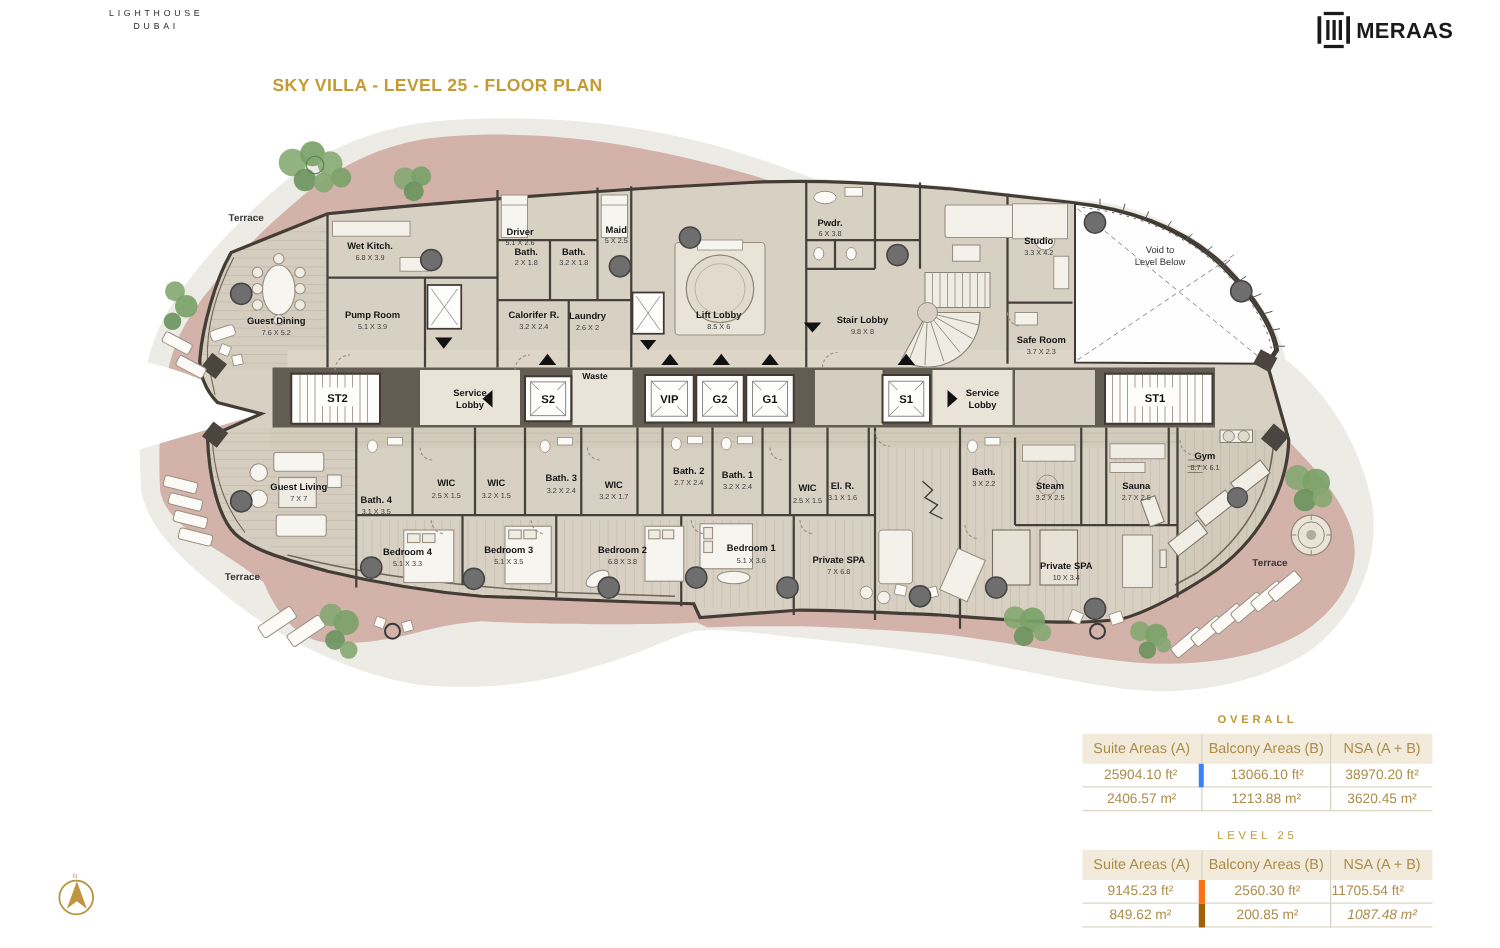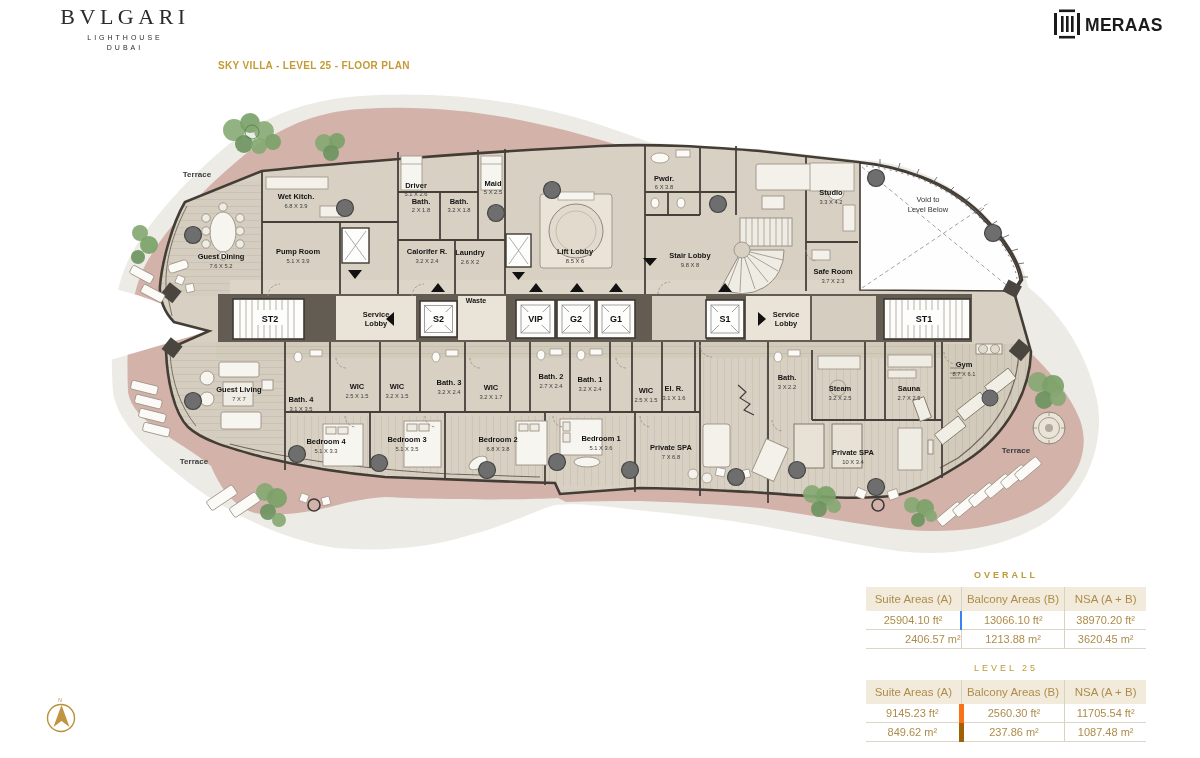--- a/index.html
+++ b/index.html
@@ -3,26 +3,25 @@
 <meta charset="utf-8">
 <style>
   html,body{margin:0;padding:0;}
   body{width:1200px;height:758px;background:#ffffff;font-family:"Liberation Sans",sans-serif;position:relative;overflow:hidden;}
   .abs{position:absolute;}
 </style>
 </head>
 <body>
 
 <div class="abs" style="left:55px;top:4px;width:140px;text-align:center;">
-  <div style="font-family:'Liberation Serif',serif;font-size:22px;letter-spacing:4.5px;color:#2b2b2b;white-space:nowrap;">BVLGARI</div>
   <div style="font-size:7px;letter-spacing:3px;color:#2b2b2b;margin-top:4px;">LIGHTHOUSE</div>
   <div style="font-size:7px;letter-spacing:3px;color:#2b2b2b;margin-top:3px;">DUBAI</div>
 </div>
 
-<div class="abs" style="left:218px;top:60px;width:300px;font-size:10px;font-weight:bold;letter-spacing:0.35px;color:#c49b33;white-space:nowrap;">SKY VILLA - LEVEL 25 - FLOOR PLAN</div>
+<div class="abs" style="left:218px;top:60px;width:300px;font-size:14px;font-weight:bold;letter-spacing:0.35px;color:#c49b33;white-space:nowrap;">SKY VILLA - LEVEL 25 - FLOOR PLAN</div>
 
 <div class="abs" style="left:1052px;top:8px;">
 <svg width="125" height="32" viewBox="0 0 125 32">
   <g fill="#1a1a1a">
     <rect x="2" y="5" width="3" height="22"></rect>
     <rect x="25" y="5" width="3" height="22"></rect>
     <rect x="9" y="8" width="2.6" height="16"></rect>
     <rect x="14" y="8" width="2.6" height="16"></rect>
     <rect x="19" y="8" width="2.6" height="16"></rect>
     <rect x="7" y="1.5" width="16" height="2.6"></rect>
@@ -655,52 +654,52 @@
 
 <div class="abs" style="left:866px;top:587px;width:280px;">
   <table style="width:100%;border-collapse:collapse;font-family:'Liberation Sans',sans-serif;color:#ad8c4a;">
     <tbody>
         <tr style="background:#f2ebdb;">
       <td style="width:34%;text-align:center;font-size:11.5px;padding:6px 0;border-right:1px solid #d8d2c2;">Suite Areas (A)</td>
       <td style="width:37%;text-align:center;font-size:11.5px;padding:6px 0;border-right:1px solid #d8d2c2;">Balcony Areas (B)</td>
       <td style="width:29%;text-align:center;font-size:11.5px;padding:6px 0;">NSA (A + B)</td>
     </tr>
     <tr>
-      <td style="text-align:center;font-size:11px;padding:3px 0;border-bottom:1px solid #ddd6c6;border-right:2px solid #3b82f6;">25904.10 ft²</td>
+      <td style="text-align:center;font-size:11px;padding:3px 0;border-bottom:1px solid #ddd6c6;border-right:4px solid #3b82f6;">25904.10 ft²</td>
       <td style="text-align:center;font-size:11px;padding:3px 0;border-bottom:1px solid #ddd6c6;border-right:1px solid #d8d2c2;">13066.10 ft²</td>
       <td style="text-align:center;font-size:11px;padding:3px 0;border-bottom:1px solid #ddd6c6;">38970.20 ft²</td>
     </tr>
     <tr>
-      <td style="text-align:right;font-size:11px;padding:3px 0;border-bottom:1px solid #ddd6c6;border-right:1px solid #d8d2c2;">2406.57 m²</td>
+      <td style="text-align:center;font-size:11px;padding:3px 0;border-bottom:1px solid #ddd6c6;border-right:1px solid #d8d2c2;">2406.57 m²</td>
       <td style="text-align:center;font-size:11px;padding:3px 0;border-bottom:1px solid #ddd6c6;border-right:1px solid #d8d2c2;">1213.88 m²</td>
       <td style="text-align:center;font-size:11px;padding:3px 0;border-bottom:1px solid #ddd6c6;">3620.45 m²</td>
     </tr>
   </tbody>
     </table>
 </div>
 
 <div class="abs" style="left:866px;top:663px;width:280px;text-align:center;font-size:9px;font-weight:normal;letter-spacing:3px;color:#bd9a37;">LEVEL 25</div>
 
 <div class="abs" style="left:866px;top:680px;width:280px;">
   <table style="width:100%;border-collapse:collapse;font-family:'Liberation Sans',sans-serif;color:#ad8c4a;">
     <tbody>
         <tr style="background:#f2ebdb;">
       <td style="width:34%;text-align:center;font-size:11.5px;padding:6px 0;border-right:1px solid #d8d2c2;">Suite Areas (A)</td>
       <td style="width:37%;text-align:center;font-size:11.5px;padding:6px 0;border-right:1px solid #d8d2c2;">Balcony Areas (B)</td>
       <td style="width:29%;text-align:center;font-size:11.5px;padding:6px 0;">NSA (A + B)</td>
     </tr>
     <tr>
       <td style="text-align:center;font-size:11px;padding:3px 0;border-bottom:1px solid #ddd6c6;border-right:5px solid #f97316;">9145.23 ft²</td>
       <td style="text-align:center;font-size:11px;padding:3px 0;border-bottom:1px solid #ddd6c6;border-right:1px solid #d8d2c2;">2560.30 ft²</td>
-      <td style="text-align:center;font-size:11px;padding:3px 0;border-bottom:1px solid #ddd6c6;">11705.54 ft²</td>
+      <td style="font-size:11px;padding:3px 0;border-bottom:1px solid #ddd6c6;">11705.54 ft²</td>
     </tr>
     <tr>
       <td style="text-align:center;font-size:11px;padding:3px 0;border-bottom:1px solid #ddd6c6;border-right:5px solid #a16207;">849.62 m²</td>
-      <td style="text-align:center;font-size:11px;padding:3px 0;border-bottom:1px solid #ddd6c6;border-right:1px solid #d8d2c2;">237.86 m²</td>
-      <td style="text-align:center;font-size:11px;padding:3px 0;border-bottom:1px solid #ddd6c6;">1087.48 m²</td>
+      <td style="text-align:center;font-size:11px;padding:3px 0;border-bottom:1px solid #ddd6c6;border-right:1px solid #d8d2c2;">200.85 m²</td>
+      <td style="text-align:center;font-size:11px;padding:3px 0;border-bottom:1px solid #ddd6c6;font-style:italic;">1087.48 m²</td>
     </tr>
   </tbody>
     </table>
 </div>
 
 <div class="abs" style="left:42px;top:694px;">
 <svg width="40" height="44" viewBox="0 0 40 44">
   <text x="18" y="8" font-size="5" fill="#b8923b" text-anchor="middle">N</text>
   <circle cx="19" cy="24" r="13.5" fill="none" stroke="#b8923b" stroke-width="1.4"></circle>
   <path d="M19.5,11 L27.5,33 L19.5,27 L11.5,33 Z" fill="#c09440"></path>

